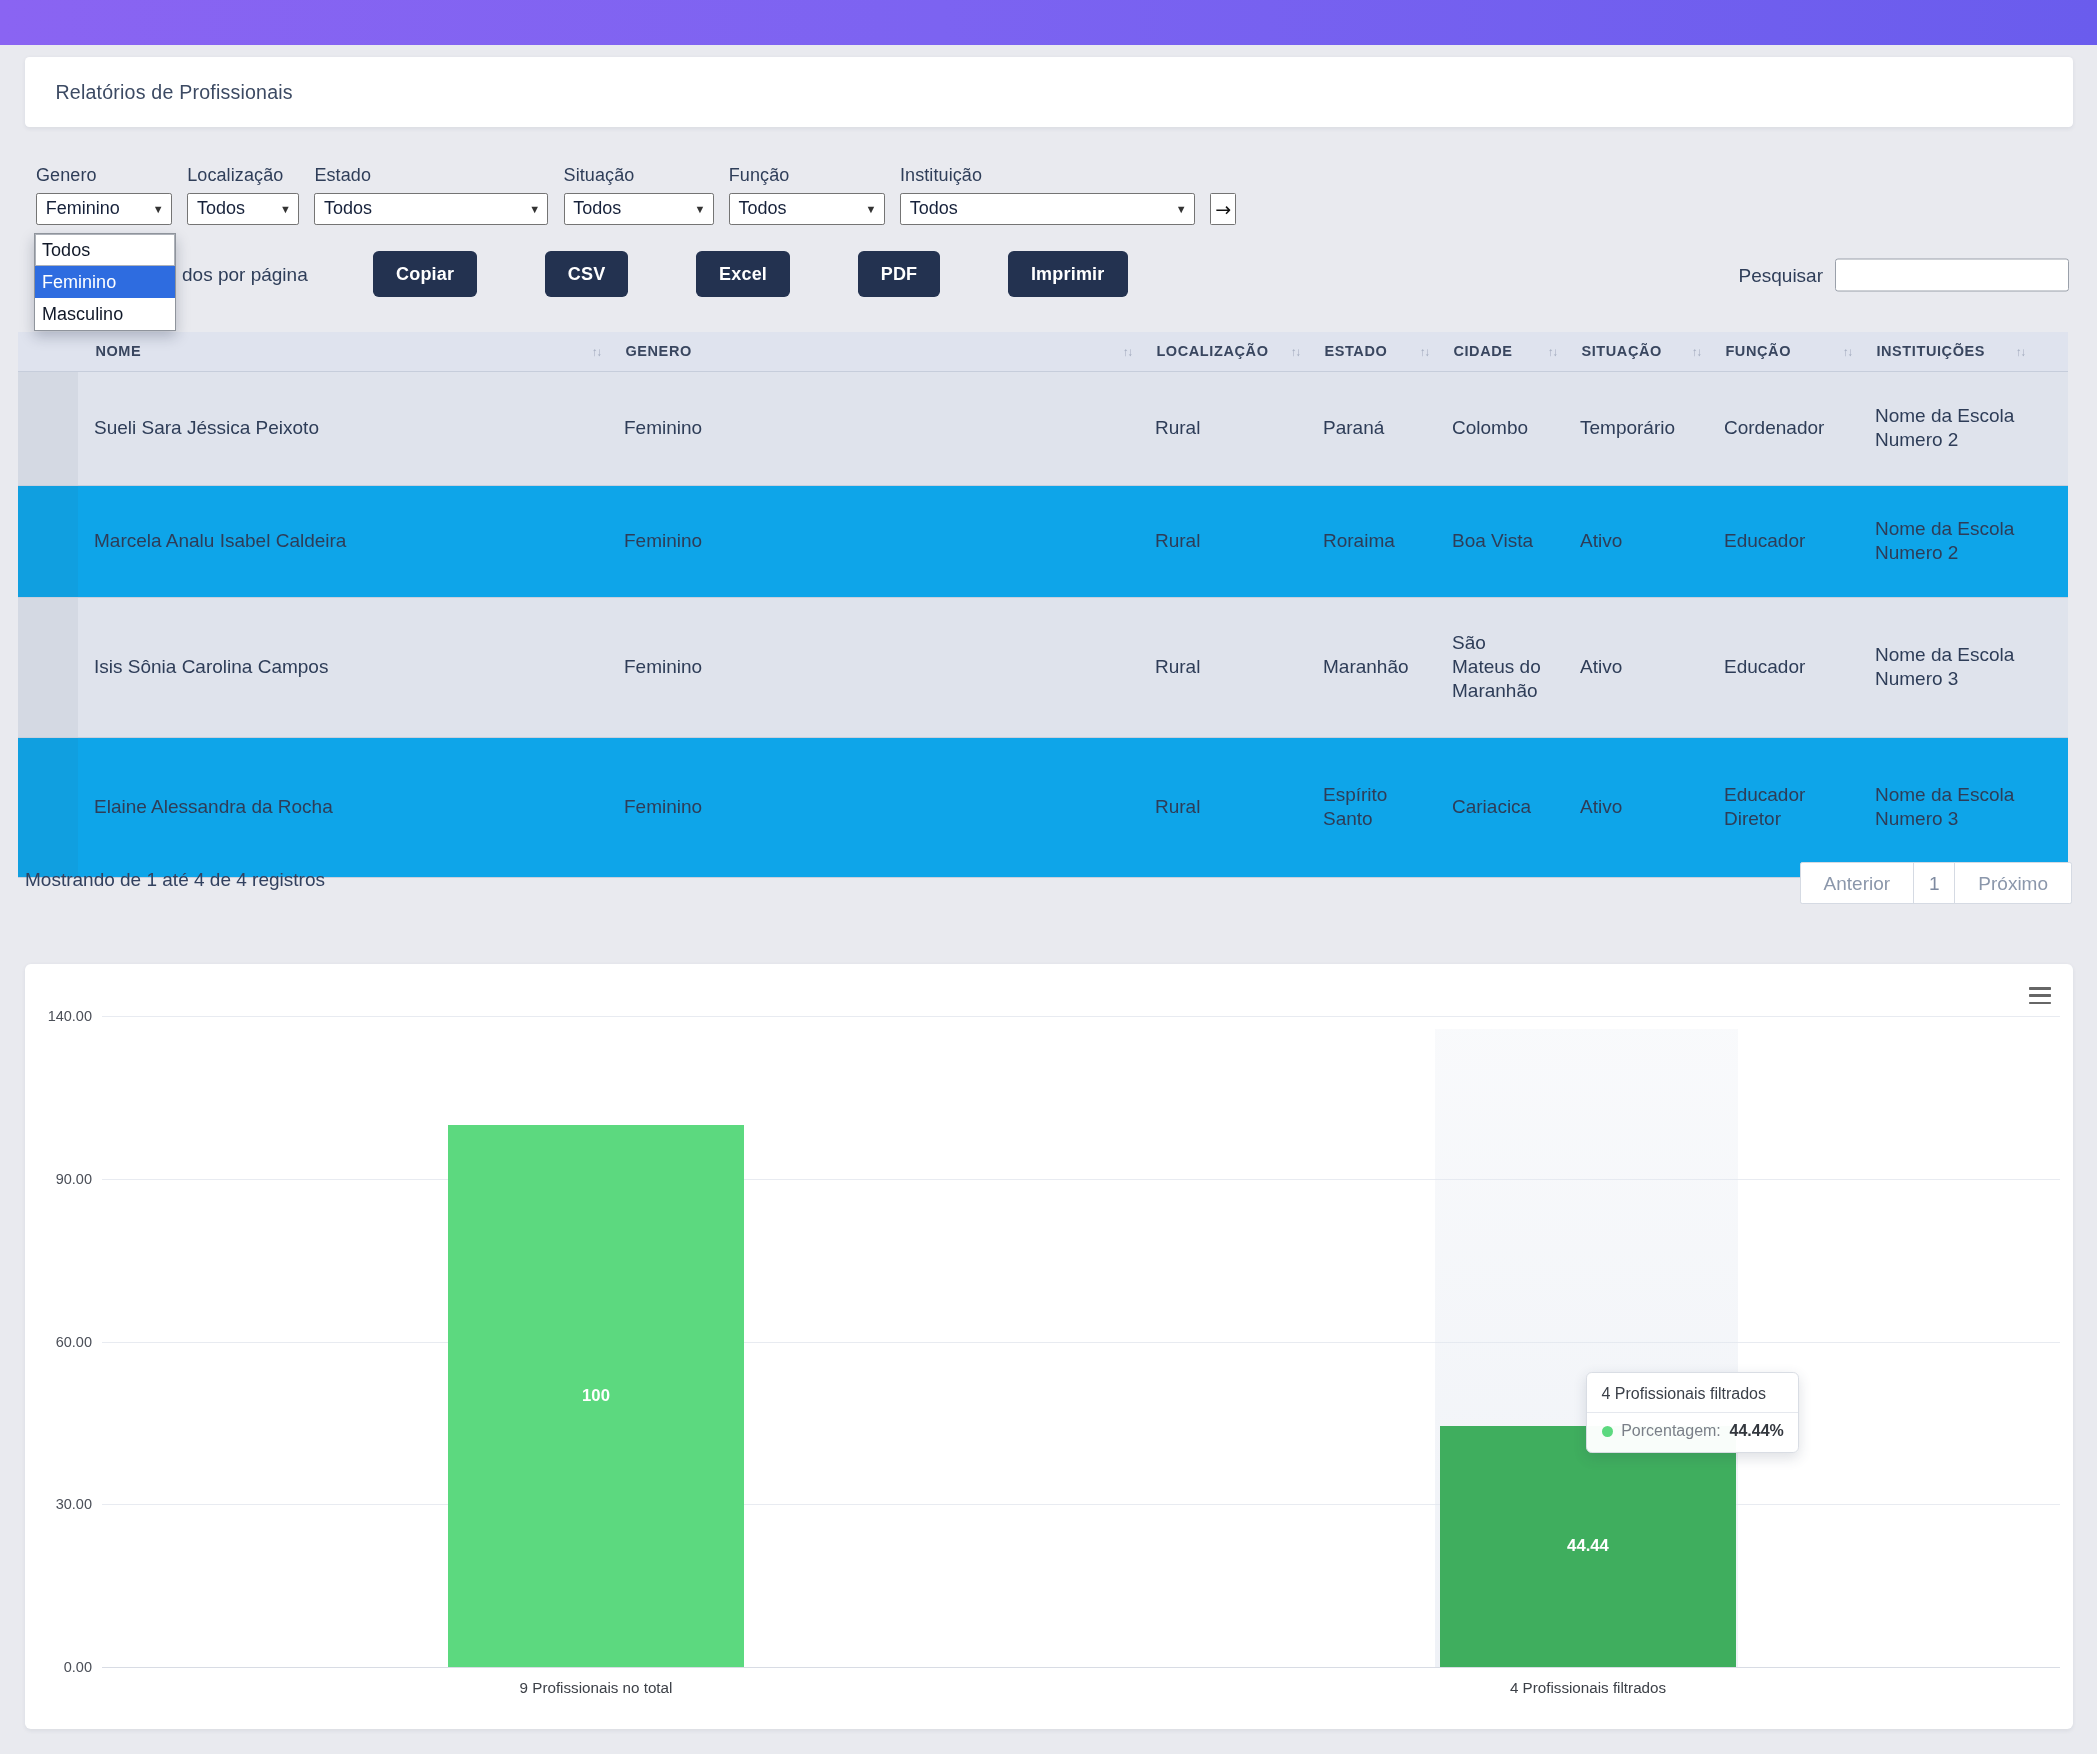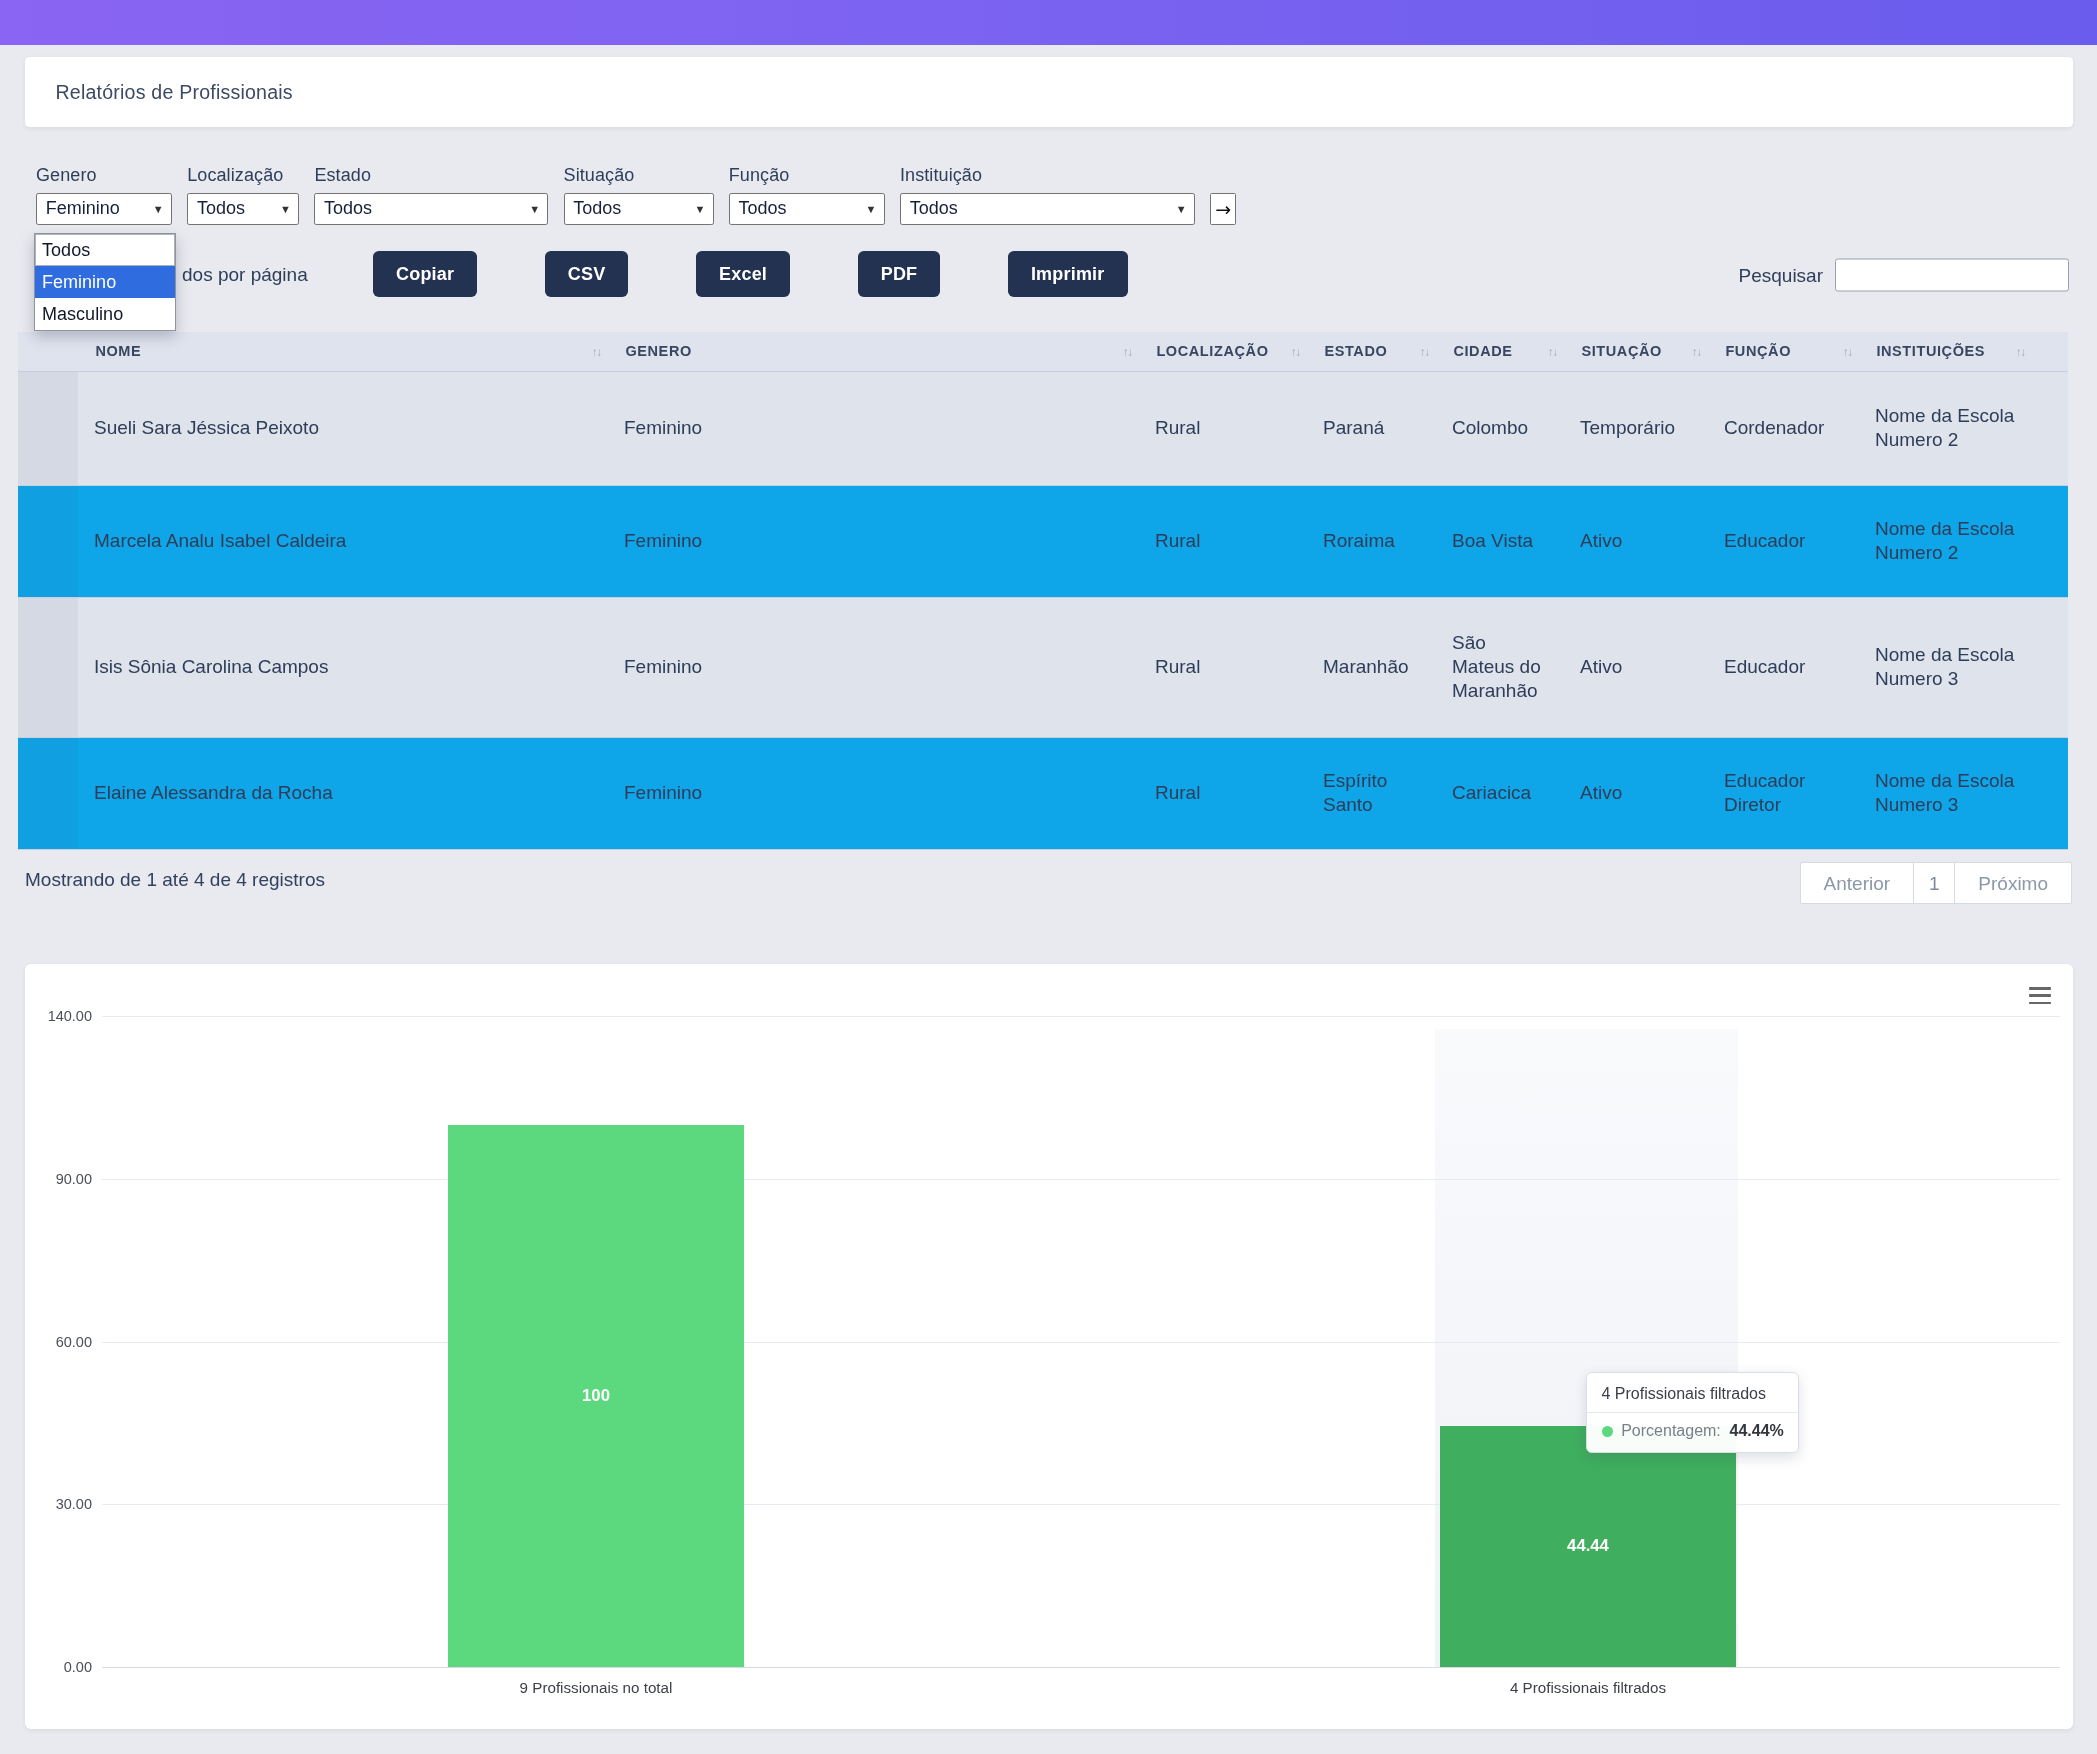--- a/index.html
+++ b/index.html
@@ -73,21 +73,21 @@
   th {
     text-align:left; font-size:14.5px; font-weight:bold; color:#39465f; letter-spacing:0.6px;
     padding-left:17.4px; position:relative; border-bottom:0.7px solid #c6cddb;
   }
   th .sort { position:absolute; right:7.3px; top:50%; transform:translateY(-50%); font-size:11.6px; color:#a2abbe; letter-spacing:-1.5px; }
   td { font-size:19px; color:#2e3d58; vertical-align:middle; padding:10.2px 16px; line-height:1.25; border-bottom:0.7px solid #c9cfdc; }
   tr.zebra { background:#dfe3ec; }
   tr.plain { background:#0ea5e9; }
   td.ctrl { background:rgba(45,60,90,0.06); padding:0; }
   td.endpad { padding:0; }
-  tr.r0{height:114px} tr.r1{height:112px} tr.r2{height:140px} tr.r3{height:112px}
+  tr.r0{height:114px} tr.r1{height:112px} tr.r2{height:140px} tr.r3{height:140px}
 
   
   .info { position:absolute; left:25px; top:869px; font-size:19px; color:#32415f; }
   .pager { position:absolute; right:25px; top:862px; display:flex; }
   .pbox {
     height:42px; line-height:41px; padding:0 23px; background:#fff; border:0.7px solid #d5dae3;
     font-size:19px; color:#8b97ab; margin-left:-0.7px; text-align:center; cursor:pointer;
   }
   .pbox.page { padding:0 14.5px; color:#7e8aa0; }
   .pbox:first-child { border-radius:2.2px 0 0 2.2px; }

